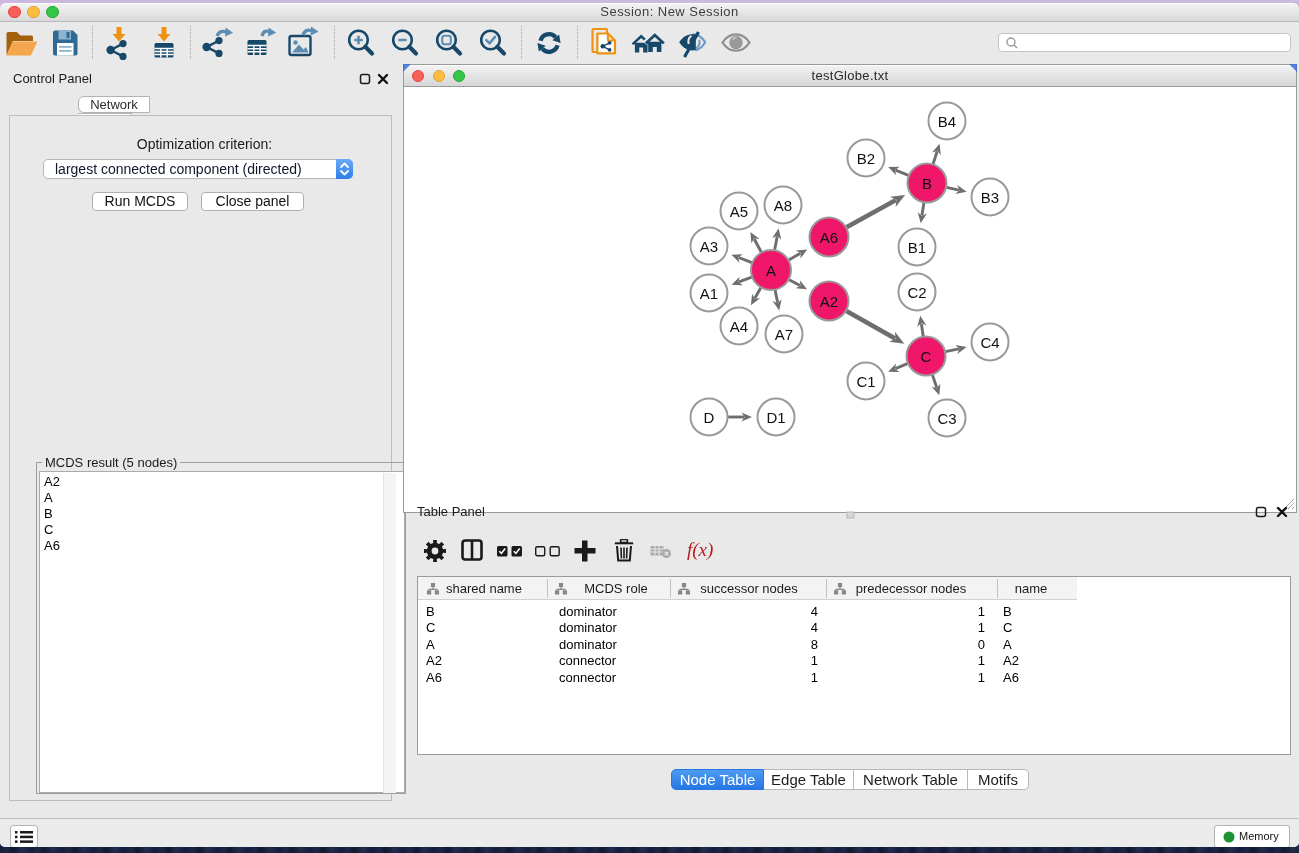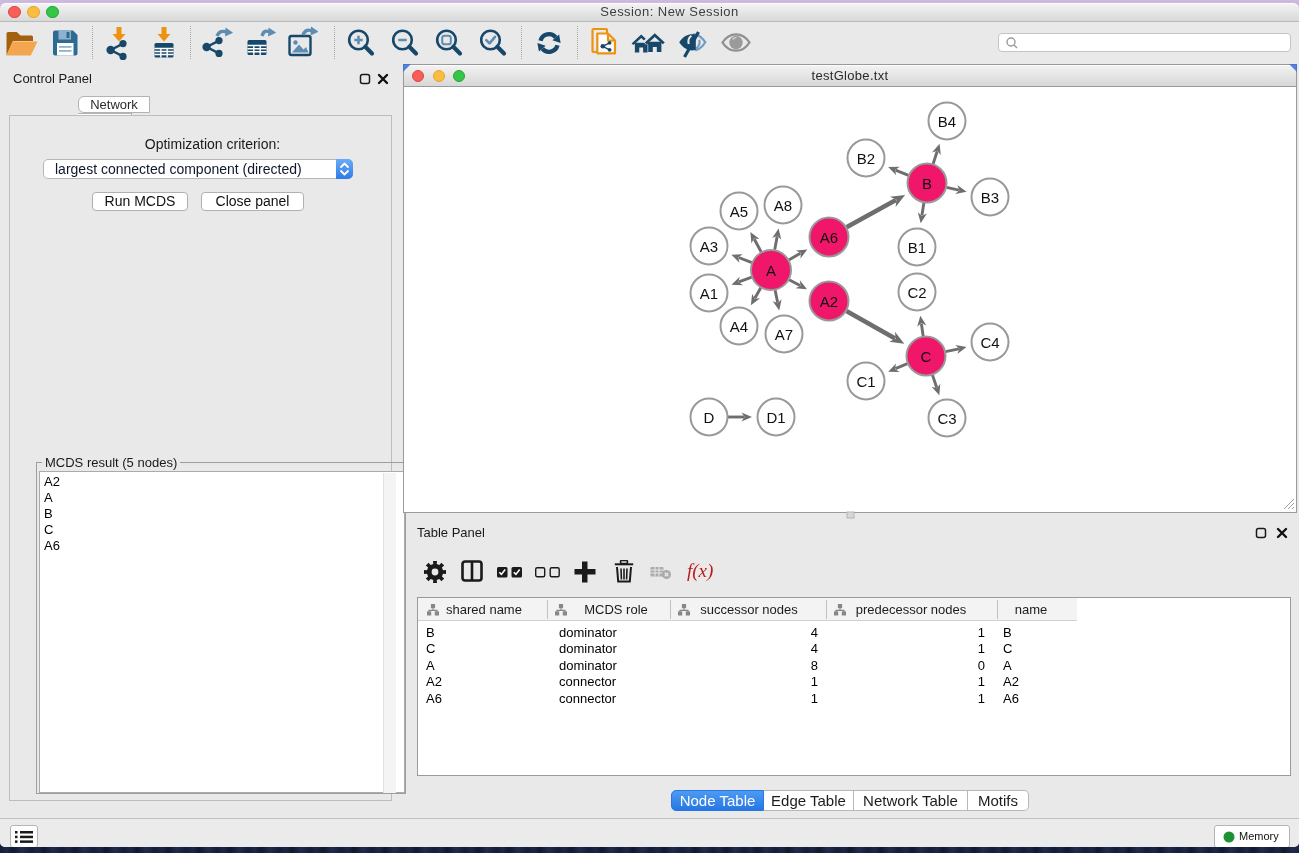--- a/index.html
+++ b/index.html
@@ -14,32 +14,32 @@
 .tsep { position:absolute; top:4px; height:33px; width:0; border-left:1px dotted #a8a8a8; }
 .ti { position:absolute; top:4px; width:34px; height:34px; }
 .search { position:absolute; left:998px; top:11px; width:293px; height:19px; background:#fff; border:1px solid #c4c4c4; border-radius:4px; }
 .main { position:absolute; left:0; top:60px; width:1299px; height:755px; }
 .cp-title { position:absolute; left:13px; top:8px; font-size:13px; color:#1a1a1a; }
 .tabs { position:absolute; left:78px; top:33px; height:20px; display:flex;flex-direction:column; }
 .tab { height:20px; border:1px solid #b3b3b3; border-left:none; background:#fff; color:#2b2b2b; font-size:13px; display:flex; align-items:center; justify-content:center; font-weight:500; }
 .tab.first { border-left:1px solid #b3b3b3; border-radius:6px 0 0 6px; }
 .tab.mcds { background:linear-gradient(#54a0f2,#2e7ee6); color:#fff; border-color:#2e7ee6; border-radius:0 7px 7px 0; }
 .cp-body { position:absolute; left:9px; top:52px; width:383px; height:686px; border:1px solid #bdbdbd; background:#e9e9e9; }
-.optlabel { position:absolute; left:12px; top:20px; width:100%; text-align:center; font-size:14px; color:#1a1a1a; }
+.optlabel { position:absolute; left:4px; top:20px; width:100%; text-align:center; font-size:14px; color:#1a1a1a; }
 .combo { position:absolute; left:33px; top:43px; width:310px; height:20px; background:#fff; border:1px solid #b6b6b6; border-radius:5px; font-size:14px; color:#0f172a; line-height:18px; padding-left:11px; }
 .combo .spin { position:absolute; right:-1px; top:-1px; width:17px; height:20px; background:linear-gradient(#6aabf7,#2d7ce9); border-radius:0 5px 5px 0; }
 .btn { position:absolute; height:19px; background:#fff; border:1px solid #b0b0b0; border-radius:4px; font-size:14px; color:#111; text-align:center; line-height:17px; }
 .mcdsbox { position:absolute; left:6px; top:346px; width:370px; height:332px; border:1px solid #9e9e9e;margin-left:20px; }
 .mcdsbox .lbl { position:absolute; left:5px; top:-8px; background:#e9e9e9; font-size:13px; color:#1a1a1a; padding:0 3px; }
 .mcds-list { position:absolute; left:2px; top:8px; width:366px; height:322px; background:#fff; border:1px solid #ababab; font-size:13px; line-height:16px; padding:2px 0 0 4px; color:#000; }
 .mcds-sb { position:absolute; right:8px; top:1px; width:13px; height:320px; background:#f4f4f4; border-left:1px solid #e2e2e2; }
 .netwin { position:absolute; left:403px; top:1px; width:894px; height:449px; border:1px solid #9a9a9a; background:#fff; }
 .net-tb { position:absolute; left:0; top:0; width:100%; height:22px; background:linear-gradient(#f3f3f3,#d7d7d7); border-bottom:1px solid #9a9a9a; box-shadow:inset 0 1px 0 #fcfcfc; }
 .net-title { position:absolute; width:100%; top:2.5px; text-align:center; font-size:13px; letter-spacing:0.3px; color:#2a2a2a; }
-.tablepanel { position:absolute; left:403px; top:457px; width:896px; height:295px; }
+.tablepanel { position:absolute; left:403px; top:436px; width:896px; height:295px; }
 .tp-title { position:absolute; left:14px; top:5px; font-size:13px; color:#1a1a1a; }
 .tbl { position:absolute; left:14px; top:77px; width:874px; height:179px; background:#fff; border:1px solid #9a9a9a; }
 .tbl-head { position:absolute; left:0; top:0; width:659px; height:23px; background:#f3f3f3; border-bottom:1px solid #d0d0d0; }
 .th { position:absolute; top:0; height:23px; font-size:13px; color:#1c1c1c; text-align:center; line-height:23px; }
 .thsep { position:absolute; top:2px; height:19px; width:0; border-left:1px solid #c2c2c2; }
 .trow { position:absolute; font-size:13px; color:#000; white-space:pre; }
 .num { text-align:right; }
 .bot-tabs { position:absolute; left:268px; top:270px; height:21px; display:flex; }
 .btab { height:21px; background:#fff; border:1px solid #b8b8b8; border-left:none; color:#1c1c1c; font-size:15px; display:flex; align-items:center; justify-content:center; }
 .btab.sel1 { background:linear-gradient(#4d9bf0,#2677e5); color:#fff; border-color:#2677e5; border-radius:5px 0 0 5px; border-left:1px solid #2677e5; }

